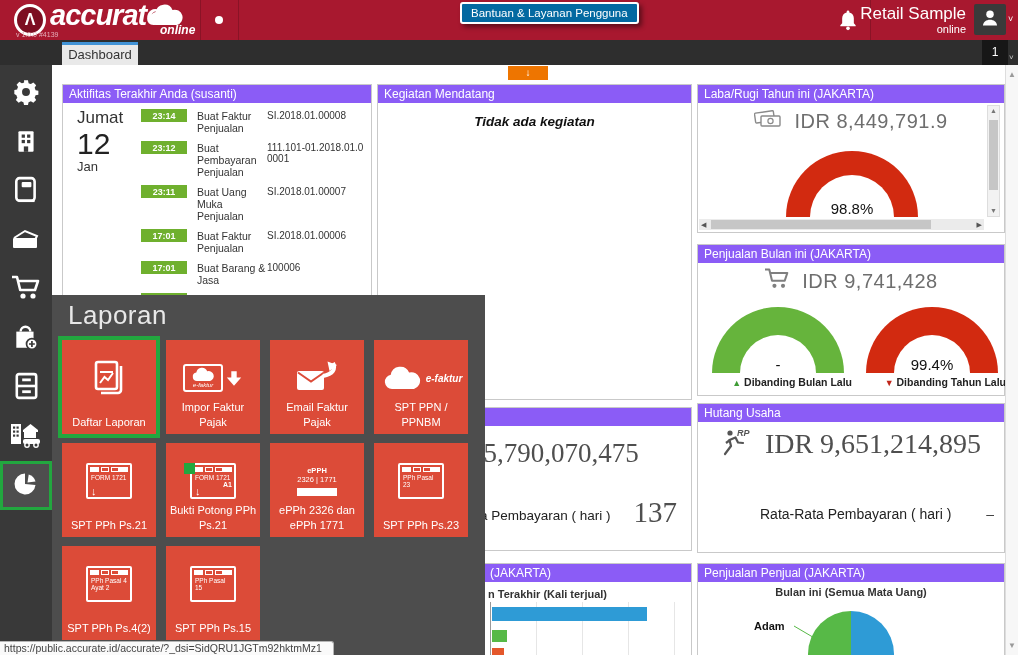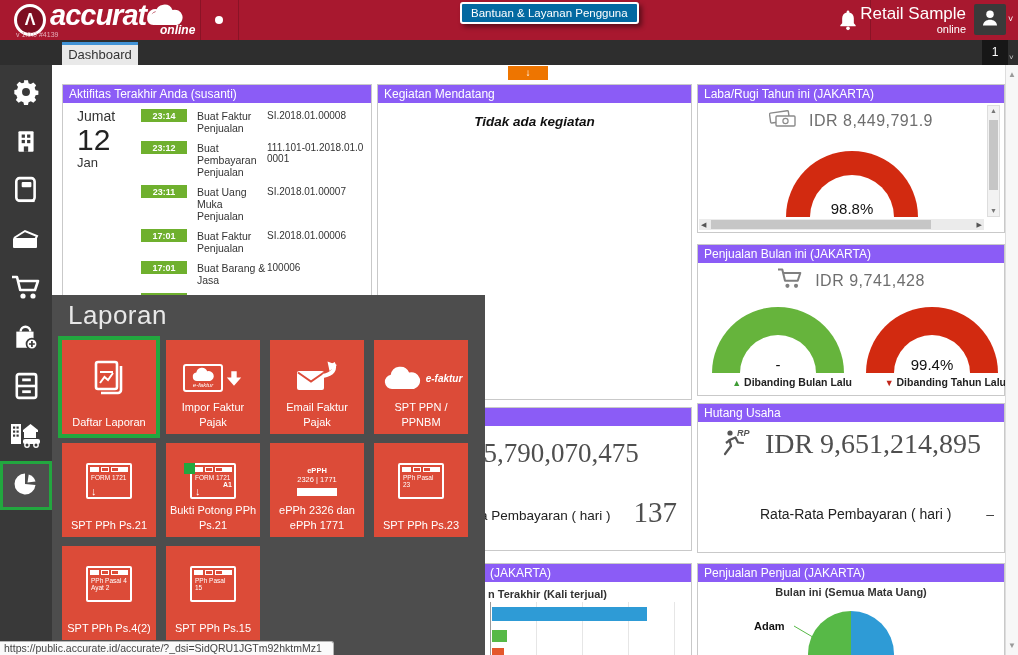--- a/index.html
+++ b/index.html
@@ -51,21 +51,21 @@
   #panel-laba{left:697px;top:84px;width:308px;height:149px;}
   #panel-penjualan{left:697px;top:244px;width:308px;height:152px;}
   #panel-hutang{left:697px;top:403px;width:308px;height:150px;}
   #panel-penjual{left:697px;top:563px;width:308px;height:92px;border-bottom:none;overflow:hidden;}
 
   
   #activity-body{position:absolute;left:0;top:18px;right:0;bottom:0;overflow:hidden;color:#333;}
   .act-group{display:flex;padding:5px 4px 6px 6px;}
   .act-group + .act-group{border-top:1px solid #ddd;}
   .act-date{width:72px;padding-left:8px;box-sizing:border-box;}
-  .ad-day{font-size:14px;color:#333;}
+  .ad-day{font-size:17px;color:#333;}
   .ad-num{font-size:30px;line-height:31px;color:#222;}
   .ad-mon{font-size:13px;color:#333;}
   .act-rows{flex:1;display:flex;flex-direction:column;gap:7px;padding-top:1px;}
   .act-row{display:flex;align-items:flex-start;cursor:pointer;}
   .act-time{width:46px;background:#6fb02e;color:#fff;font-size:9px;font-weight:bold;text-align:center;
        padding:1.5px 0;flex:none;}
   .act-action{flex:1;padding-left:10px;font-size:10.5px;padding-top:1px;}
   .act-ref{width:100px;flex:none;font-size:10px;word-break:break-all;padding-top:1px;}
 
   
@@ -86,21 +86,21 @@
   #chart-subtitle{position:absolute;left:110px;top:24px;font-size:11px;font-weight:bold;color:#333;}
   #bar-plot{position:absolute;left:112px;top:38px;width:200px;height:54px;border-left:1px solid #999;
        background:repeating-linear-gradient(to right,transparent 0 45px,#e6e6e6 45px 46px);}
   .bar{position:absolute;left:1px;}
   .bar1{top:5px;height:14px;}
   .bar2{top:28px;height:12px;}
   .bar3{top:46px;height:12px;}
 
   
   .amount-row{position:absolute;left:0;width:100%;display:flex;align-items:center;justify-content:center;gap:12px;}
-  .amount-text{font-size:16px;color:#6e6e6e;letter-spacing:.5px;}
+  .amount-text{font-size:20px;color:#6e6e6e;letter-spacing:.5px;}
   .gauge{position:absolute;width:132px;height:66px;border-radius:132px 132px 0 0;}
   .gauge.red{background:#d22a10;}
   .gauge.green{background:#66b43c;}
   .gauge-cut{position:absolute;left:24px;bottom:0;width:84px;height:42px;border-radius:84px 84px 0 0;background:#fff;}
   .gauge.small-cut .gauge-cut{left:28px;width:76px;height:38px;border-radius:76px 76px 0 0;}
   .gauge-val{position:absolute;bottom:0;width:100%;text-align:center;font-size:15px;color:#111;}
   .gauge-label{position:absolute;top:131px;width:150px;text-align:right;font-size:10.5px;font-weight:bold;color:#222;}
   .gl-arrow-up{color:#3f9c35;font-size:9px;}
   .gl-arrow-down{color:#c0261a;font-size:9px;}
 

